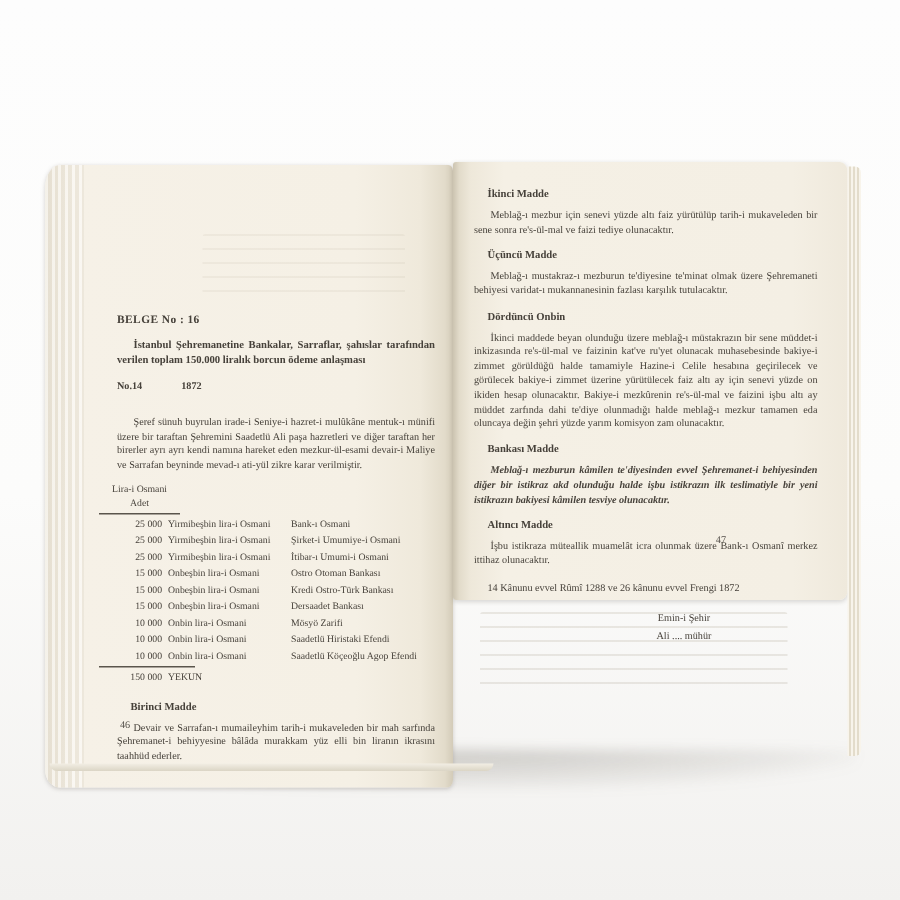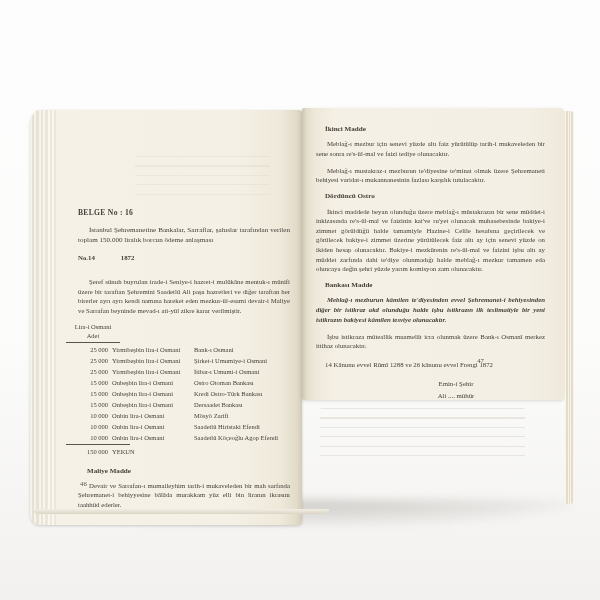--- a/index.html
+++ b/index.html
@@ -38,21 +38,21 @@
     border-radius:0 4px 4px 0;
   }
   .bottom-edge{
     position:absolute;left:3px;top:415px;width:296px;height:5px;
     background:linear-gradient(180deg,#f2eee4,#dbd5c5);
     border-radius:0 0 8px 8px;
   }
   .content-l{position:absolute;left:48px;right:12px;top:0;bottom:0;font-size:6.8px;line-height:9.4px;}
   .content-r{position:absolute;left:14px;right:20px;top:0;bottom:0;font-size:6.8px;line-height:9.6px;}
   .h-belge{font-size:7.6px;font-weight:bold;letter-spacing:0.3px;margin:98px 0 9px;}
-  .doc-title{font-weight:normal;font-size:7.1px;line-height:9.8px;margin:0 0 7px;text-indent:11px;text-align:justify;}
+  .doc-title{font-weight:bold;font-size:7.1px;line-height:9.8px;margin:0 0 7px;text-indent:11px;text-align:justify;}
   .doc-meta{display:flex;gap:26px;font-weight:bold;margin:0 0 15px;}
   .para{margin:0 0 8px;text-indent:11px;text-align:justify;}
   .article-h{font-weight:bold;font-size:7.1px;margin:0 0 4.5px;padding-left:9px;}
   .article-p{margin:0 0 7.5px;text-indent:11px;text-align:justify;}
   .italic{font-style:italic;font-weight:bold;}
   .tbl{font-size:6.5px;line-height:11px;margin:2px 0 10px;}
   .tbl-head{width:54px;margin-left:-12px;text-align:center;line-height:8.8px;padding-bottom:1px;
     border-bottom:1px solid #5a554c;margin-bottom:1px;}
   .tbl-row,.tbl-total{display:grid;grid-template-columns:30px 78px 1fr;column-gap:4px;white-space:nowrap;}
   .amt{text-align:right;}
@@ -137,36 +137,38 @@
             <span>Saadetlü Köçeoğlu Agop Efendi</span>
           </div>
           <div class="total-rule"></div>
           <div class="tbl-total">
             <span class="amt">150 000</span>
             <span>YEKUN</span>
             <span></span>
           </div>
         </div>
 
-        <div class="article-h">Maliye Madde</div>
+        <div class="article-h">Birinci Madde</div>
         <p class="article-p">Devair ve Sarrafan-ı mumaileyhim tarih-i mukaveleden bir mah sarfında Şehremanet-i behiyyesine bâlâda murakkam yüz elli bin liranın ikrasını taahhüd ederler.</p>
       </div>
       <div class="pgnum pgnum-l">46</div>
     </div>
 
     <div class="page page-right">
       <div class="content-r">
         <div style="height:17px;"></div>
         <div class="article-h">İkinci Madde</div>
         <p class="article-p">Meblağ-ı mezbur için senevi yüzde altı faiz yürütülüp tarih-i mukaveleden bir sene sonra re's-ül-mal ve faizi tediye olunacaktır.</p>
+        <div class="article-h">Üçüncü Madde</div>
         <p class="article-p">Meblağ-ı mustakraz-ı mezburun te'diyesine te'minat olmak üzere Şehremaneti behiyesi varidat-ı mukannanesinin fazlası karşılık tutulacaktır.</p>
-        <div class="article-h">Dördüncü Ostro</div>
+        <div class="article-h">Dördüncü Onbin</div>
         <p class="article-p">İkinci maddede beyan olunduğu üzere meblağ-ı müstakrazın bir sene müddet-i inkizasında re's-ül-mal ve faizinin kat've ru'yet olunacak muhasebesinde bakiye-i zimmet görüldüğü halde tamamiyle Hazine-i Celile hesabına geçirilecek ve görülecek bakiye-i zimmet üzerine yürütülecek faiz altı ay için senevi yüzde on ikiden hesap olunacaktır. Bakiye-i mezkûrenin re's-ül-mal ve faizini işbu altı ay müddet zarfında dahi te'diye olunmadığı halde meblağ-ı mezkur tamamen eda oluncaya değin şehri yüzde yarım komisyon zam olunacaktır.</p>
         <div class="article-h">Bankası Madde</div>
         <p class="article-p italic">Meblağ-ı mezburun kâmilen te'diyesinden evvel Şehremanet-i behiyesinden diğer bir istikraz akd olunduğu halde işbu istikrazın ilk teslimatiyle bir yeni istikrazın bakiyesi kâmilen tesviye olunacaktır.</p>
+        <div class="article-h">Altıncı Madde</div>
         <p class="article-p">İşbu istikraza müteallik muamelât icra olunmak üzere Bank-ı Osmanî merkez ittihaz olunacaktır.</p>
         <p class="date-line">14 Kânunu evvel Rûmî 1288 ve 26 kânunu evvel Frengi 1872</p>
         <div class="sig">
           <div>Emin-i Şehir</div>
           <div>Ali .... mühür</div>
         </div>
       </div>
       <div class="ghost ghost-r"></div>
       <div class="pgnum pgnum-r">47</div>
     </div>

